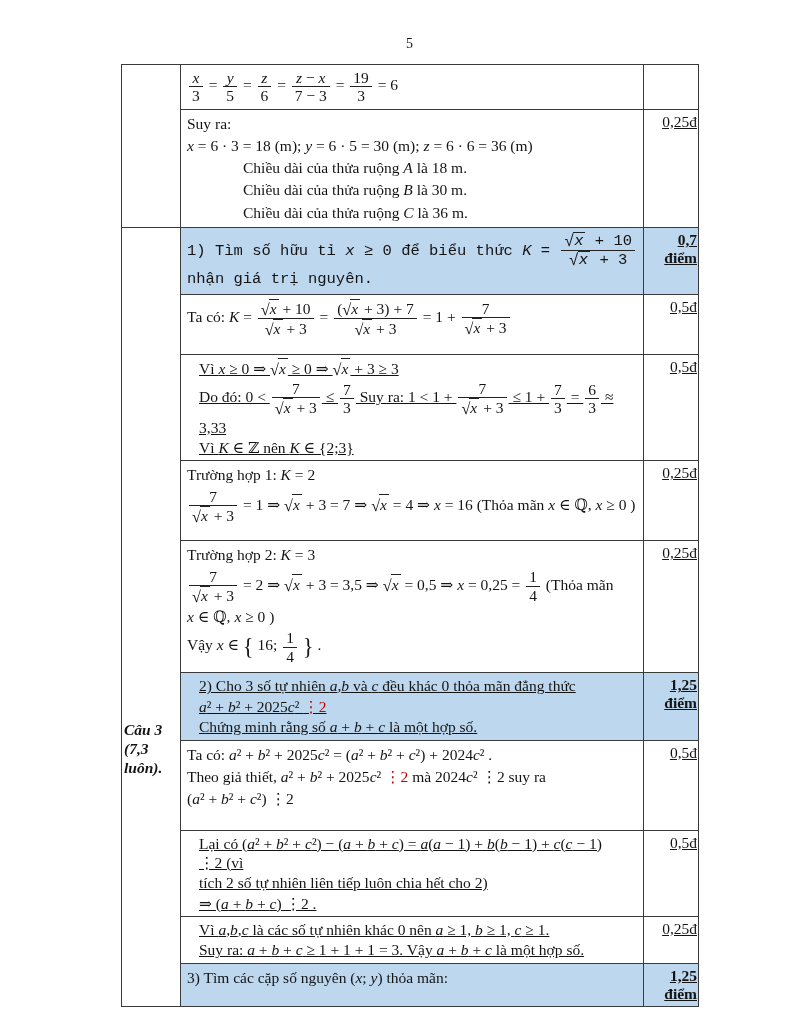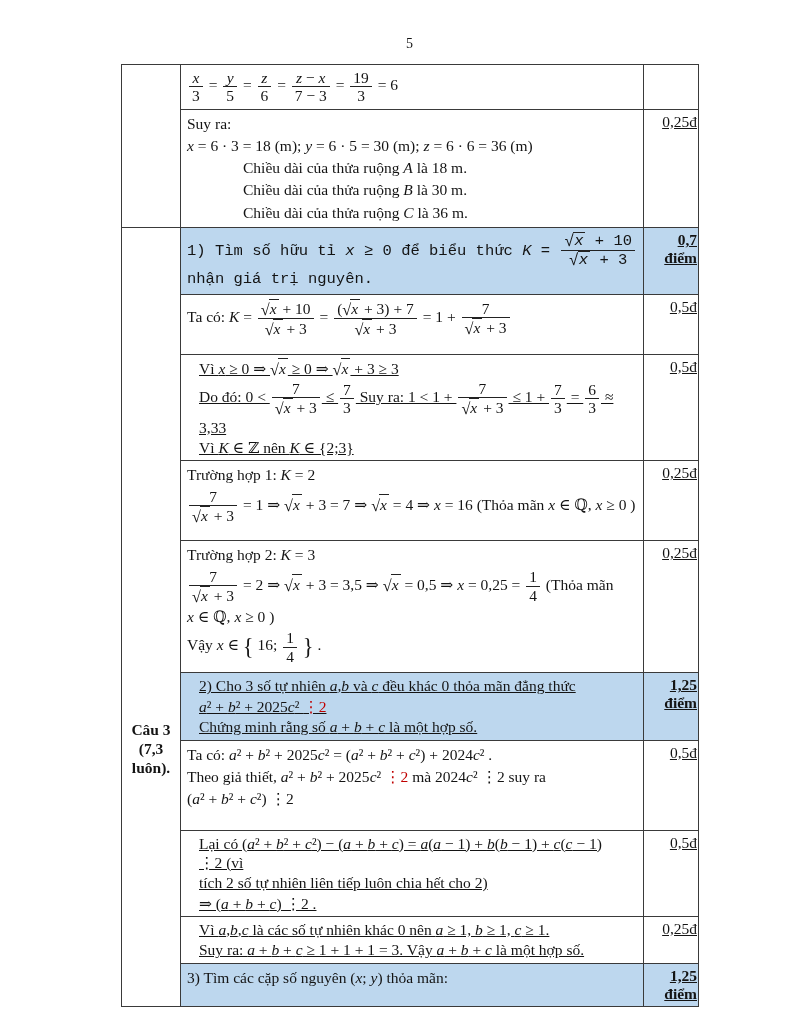--- a/index.html
+++ b/index.html
@@ -13,21 +13,21 @@
   table.answer-table{border-collapse:collapse;table-layout:fixed;width:577px;}
   td{border:1px solid #3a3a3a;vertical-align:top;padding:2px 6px;overflow:hidden;}
   td.label-col{width:59px;padding:2px 2px;}
   td.content-col{width:463px;}
   td.points-col{width:55px;text-align:right;padding:3px 1px;text-decoration:underline;}
   tr.hA{height:45px}tr.hB{height:99px}tr.hC{height:67px}tr.hD{height:60px}
   tr.hE{height:88px}tr.hF{height:80px}tr.hG{height:132px}tr.hH{height:62px}
   tr.hI{height:90px}tr.hJ{height:66px}tr.hK{height:41px}tr.hL{height:42px}
   .hl{background:#BDD7EE;}
   .ptbold{font-weight:bold;}
-  .cau-label{padding-top:490px;text-align:center;font-weight:bold;line-height:1.25;}
+  .cau-label{padding-top:490px;text-align:left;font-weight:bold;line-height:1.25;font-style:italic;}
   .mline{margin:2px 0;line-height:1.3;}
   .tight .mline{margin:1px 12px;line-height:1.25;text-decoration:underline;}
   .indent{padding-left:56px;}
   .justify{text-align:justify;font-family:Liberation Mono, monospace;}
   
   .mfrac{display:inline-flex;flex-direction:column;vertical-align:middle;
          text-align:center;margin:0 2px;line-height:1.12;}
   .mnum{display:block;border-bottom:1px solid #222;padding:0 3px;}
   .mden{display:block;padding:0 3px;}
   .msqrt{display:inline-block;white-space:nowrap;}

